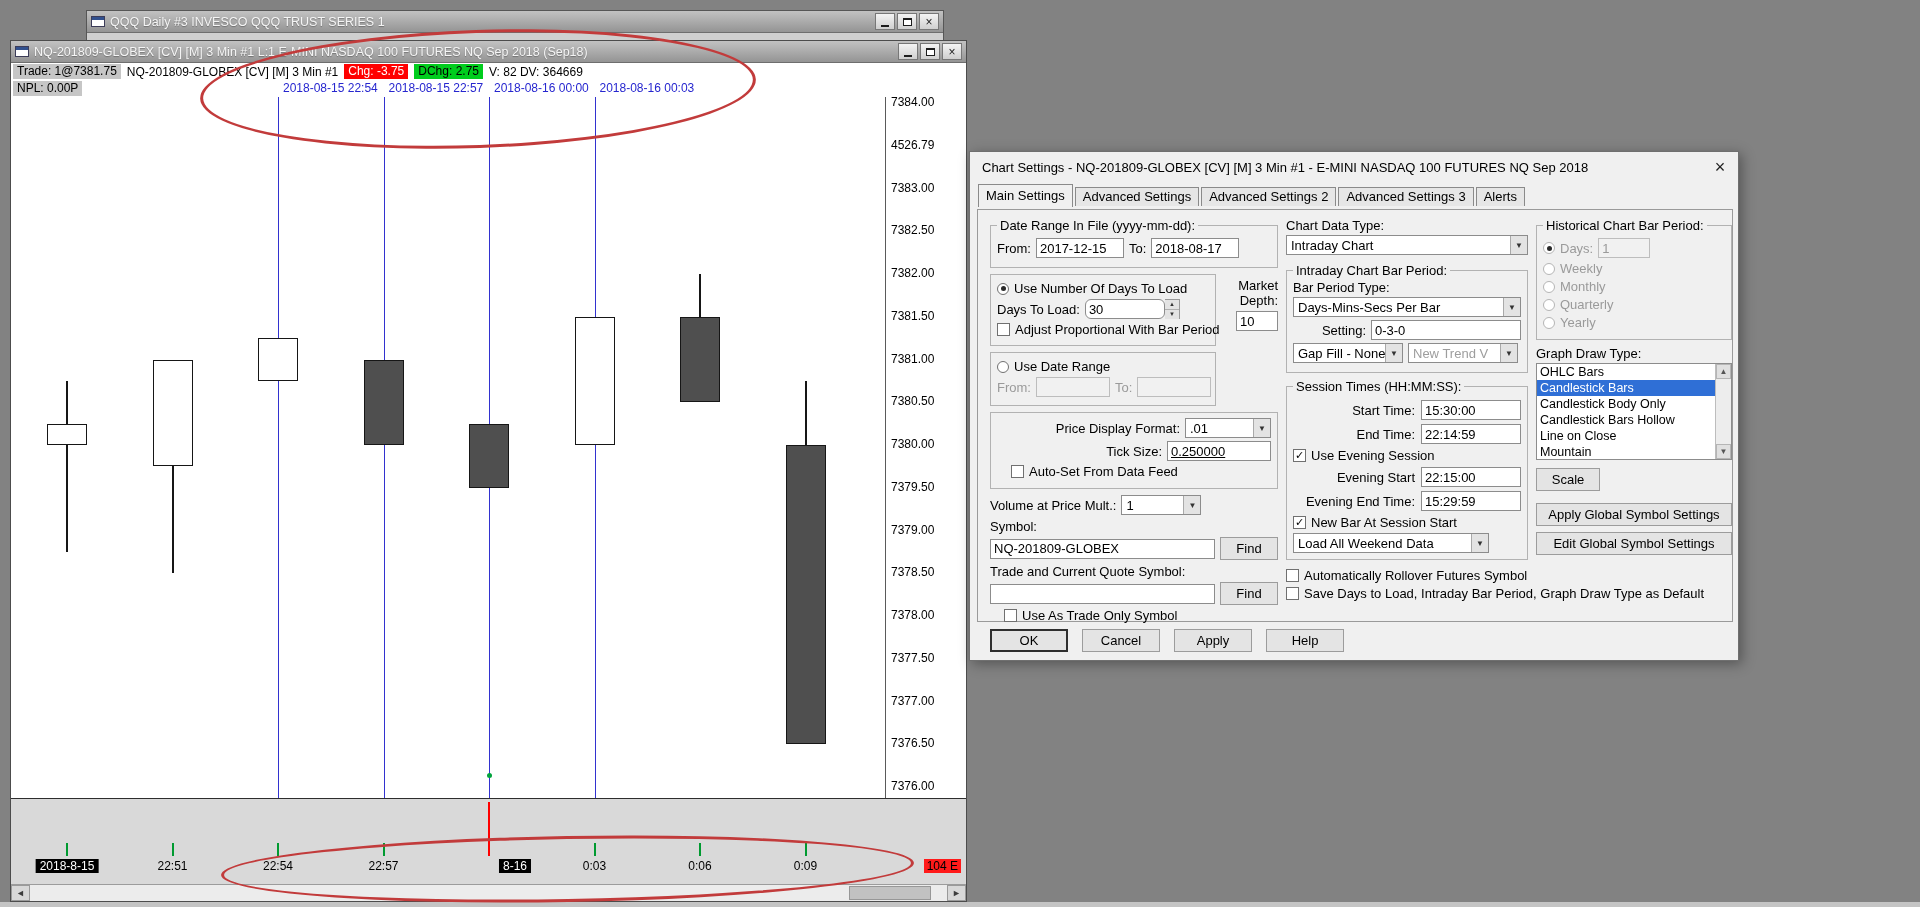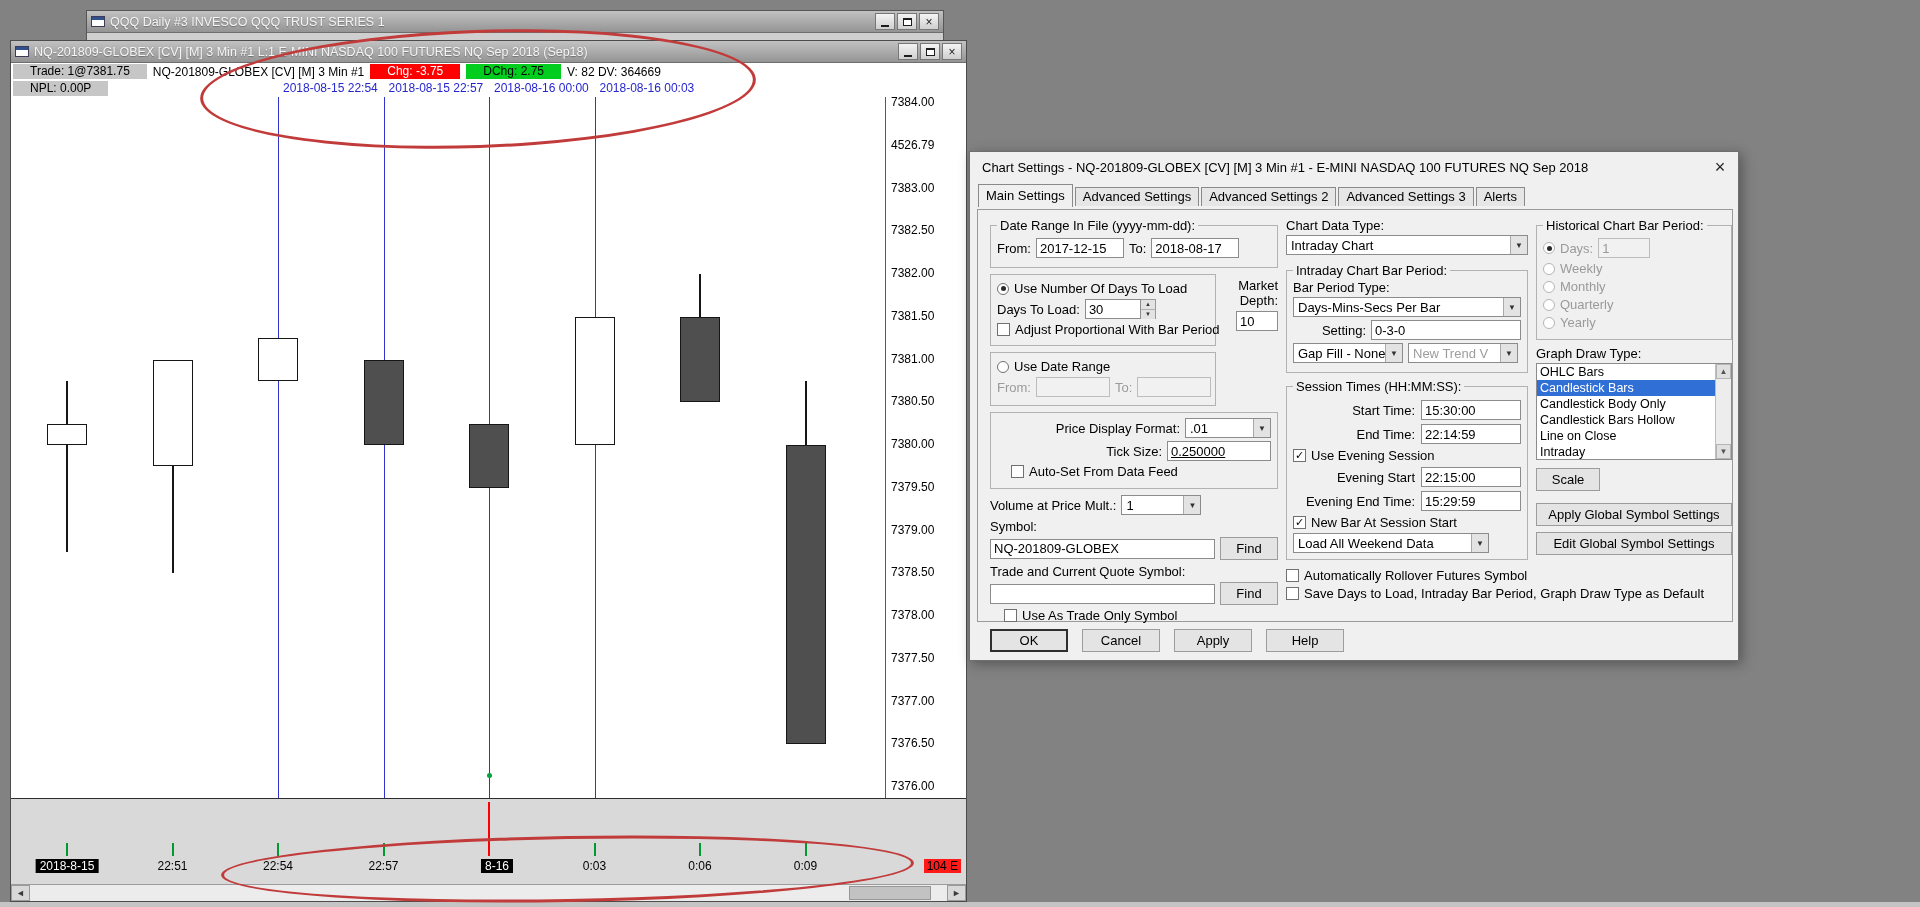--- a/index.html
+++ b/index.html
@@ -14,21 +14,21 @@
   .wbtn{width:20px;height:17px;background:linear-gradient(#f4f4f4,#cfcfcf);border:1px solid #777;display:flex;align-items:center;justify-content:center;font-size:12px;color:#1d1d1d;line-height:1;}
   .g-min{width:8px;height:2px;background:#1d1d1d;margin-top:8px;}
   .g-rest{width:9px;height:8px;border:1px solid #1d1d1d;border-top:2px solid #1d1d1d;background:#fff;}
 
   .qqq-window{position:absolute;left:86px;top:10px;width:858px;height:60px;background:#cfcfcf;border:1px solid #565656;z-index:1;}
 
   .chart-window{position:absolute;left:10px;top:40px;width:957px;height:862px;background:#fff;border:1px solid #4c4c4c;z-index:10;display:flex;flex-direction:column;}
 
   
   .inforow{height:17px;background:#fff;display:flex;align-items:center;font-size:12px;gap:6px;padding:0 2px;position:relative;white-space:nowrap;flex:none;}
-  .chip{padding:0 17px;height:15px;line-height:15px;}
+  .chip{padding:0 4px;height:15px;line-height:15px;}
   .chip.gray{background:#c6c6c6;color:#000;}
   .chip.red{background:#ff0000;color:#fff;}
   .chip.green{background:#00cd1d;color:#000;}
   .tstamp{position:absolute;color:#2626cf;top:1px;}
 
   
   .plotrow{display:flex;height:701px;flex:none;}
   .plot{position:relative;width:874px;height:100%;background:#fff;overflow:hidden;}
   .paxis{position:relative;flex:1;background:#fff;border-left:1px solid #5a5a5a;font-size:12px;}
   .plabel{position:absolute;left:5px;color:#000;}
@@ -89,21 +89,21 @@
   .cb.checked::after{content:"✓";}
   .rb{width:12px;height:12px;border:1px solid #707070;border-radius:50%;background:#fff;display:inline-flex;align-items:center;justify-content:center;flex:none;}
   .rb.sel::after{content:"";width:5px;height:5px;border-radius:50%;background:#2a2a2a;}
   .rb.dis{border-color:#b5b5b5;}
   .btn{height:23px;background:#e4e4e4;border:1px solid #9c9c9c;font-size:13px;padding:0 10px;font-family:"Liberation Sans",sans-serif;color:#000;}
   .btn.default{border:1px solid #2f2f2f;box-shadow:inset 0 0 0 1px #2f2f2f;}
   .btn.wide{width:100%;margin-top:6px;}
   .dbuttons{position:absolute;left:20px;top:477px;display:flex;gap:14px;}
   .dbuttons .btn{width:78px;}
   .spin{display:inline-flex;}
-  .spin input{width:56px;}
+  .spin input{width:80px;border-radius:6px;}
   .sbtns{display:inline-flex;flex-direction:column;width:15px;height:20px;border:1px solid #9a9a9a;border-left:none;}
   .sbtns span{flex:1;font-size:6px;text-align:center;background:#e3e3e3;color:#333;line-height:9px;}
   .sbtns span:first-child{border-bottom:1px solid #b0b0b0;}
   .boxwrap{position:relative;}
   .gbox.days{width:226px;}
   .mdepth{position:absolute;right:0;top:4px;width:58px;text-align:right;font-size:13px;}
   .mdepth input{width:42px;margin-top:3px;}
   .lab{font-size:13px;margin:4px 0 2px;}
   .listbox{height:97px;border:1px solid #8c8c8c;background:#fff;display:flex;margin-top:2px;}
   .lbitems{flex:1;overflow:hidden;}
@@ -214,21 +214,21 @@
     <span class="badge">104 E</span>
   <div class="tick green" style="left: 55px;"></div>
       <div class="tlabel flag" style="left: 56px;">2018-8-15</div>
       <div class="tick green" style="left: 160.5px;"></div>
       <div class="tlabel" style="left: 161.5px;">22:51</div>
       <div class="tick green" style="left: 266px;"></div>
       <div class="tlabel" style="left: 267px;">22:54</div>
       <div class="tick green" style="left: 371.5px;"></div>
       <div class="tlabel" style="left: 372.5px;">22:57</div>
       <div class="tick red" style="left: 477px;"></div>
-      <div class="tlabel flag" style="left: 486px;">8-16</div>
+      <div class="tlabel flag" style="left: 504px;">8-16</div>
       <div class="tick green" style="left: 582.5px;"></div>
       <div class="tlabel" style="left: 583.5px;">0:03</div>
       <div class="tick green" style="left: 688px;"></div>
       <div class="tlabel" style="left: 689px;">0:06</div>
       <div class="tick green" style="left: 793.5px;"></div>
       <div class="tlabel" style="left: 794.5px;">0:09</div>
     </div>
 
   <div class="hscroll">
     <span class="sarrow">◄</span>
@@ -449,21 +449,21 @@
       </fieldset>
 
       <div class="lab">Graph Draw Type:</div>
       <div class="listbox">
         <div class="lbitems" id="gdlist">
             <div class="lbi">OHLC Bars</div>
             <div class="lbi sel">Candlestick Bars</div>
             <div class="lbi">Candlestick Body Only</div>
             <div class="lbi">Candlestick Bars Hollow</div>
             <div class="lbi">Line on Close</div>
-            <div class="lbi">Intraday</div>
+            <div class="lbi">Mountain</div>
           </div>
         <div class="lbsb">
           <span>▲</span>
           <span>▼</span>
         </div>
       </div>
 
       <button class="btn" style="width:64px;margin-top:8px">Scale</button>
       <button class="btn wide" style="margin-top:12px">Apply Global Symbol Settings</button>
       <button class="btn wide">Edit Global Symbol Settings</button>

